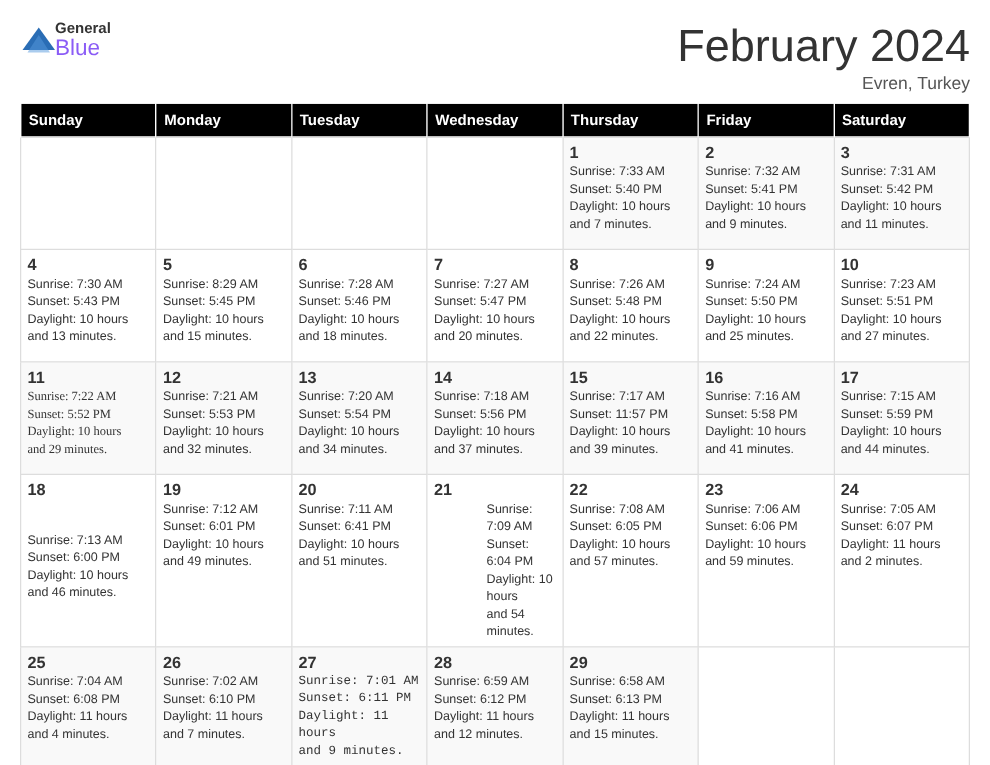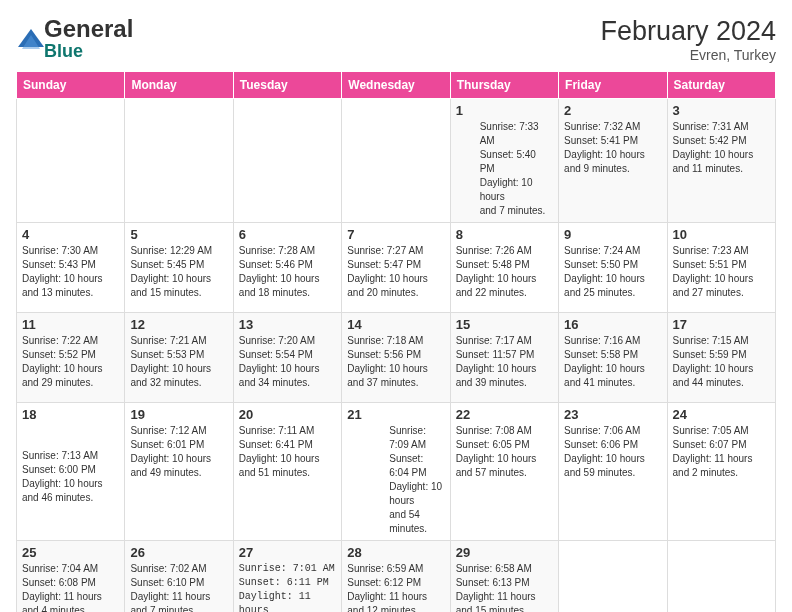--- a/index.html
+++ b/index.html
@@ -20,52 +20,52 @@
       display: flex;
       align-items: center;
       gap: 4px;
     }
     .logo-text {
       display: flex;
       flex-direction: column;
       line-height: 1.1;
     }
     .logo-general {
-      font-size: 24px;
+      font-size: 12px;
       font-weight: bold;
       color: #333;
     }
     .logo-blue {
       font-size: 18px;
-      font-weight: bold;
-      color: #0f766e;
+      font-weight: normal;
+      color: #8b5cf6;
     }
     .logo-icon {
       width: 24px;
       height: 24px;
     }
     .title-area {
       text-align: right;
     }
     .month-title {
-      font-size: 27px;
+      font-size: 36px;
       font-weight: 300;
       color: #333;
     }
     .subtitle {
       font-size: 14px;
       color: #555;
     }
     table {
       width: 100%;
       border-collapse: collapse;
       table-layout: fixed;
     }
     thead th {
-      background-color: #ec4899;
+      background-color: #000000;
       color: white;
       text-align: left;
       padding: 6px 6px;
       font-size: 12px;
       font-weight: bold;
       border: 1px solid #fff;
     }
     tbody td {
       vertical-align: top;
       padding: 4px 5px;
@@ -132,21 +132,21 @@
       </tr>
   </thead>
   <tbody id="calendar-body">
   <tr>
         <td class="empty-cell"></td>
         <td class="empty-cell"></td>
         <td class="empty-cell"></td>
         <td class="empty-cell"></td>
         <td>
           <span class="day-number">1</span>
-          <div class="day-info" style="white-space: pre-line; margin-left: 24px;">Sunrise: 7:33 AM
+          <div class="day-info" style="white-space: pre-line;">Sunrise: 7:33 AM
 Sunset: 5:40 PM
 Daylight: 10 hours
 and 7 minutes.</div>
         </td>
         <td>
           <span class="day-number">2</span>
           <div class="day-info" style="white-space: pre-line;">Sunrise: 7:32 AM
 Sunset: 5:41 PM
 Daylight: 10 hours
 and 9 minutes.</div>
@@ -162,21 +162,21 @@
       <tr>
         <td>
           <span class="day-number">4</span>
           <div class="day-info" style="white-space: pre-line;">Sunrise: 7:30 AM
 Sunset: 5:43 PM
 Daylight: 10 hours
 and 13 minutes.</div>
         </td>
         <td>
           <span class="day-number">5</span>
-          <div class="day-info" style="white-space: pre-line;">Sunrise: 12:29 AM
+          <div class="day-info" style="white-space: pre-line;">Sunrise: 8:29 AM
 Sunset: 5:45 PM
 Daylight: 10 hours
 and 15 minutes.</div>
         </td>
         <td>
           <span class="day-number">6</span>
           <div class="day-info" style="white-space: pre-line;">Sunrise: 7:28 AM
 Sunset: 5:46 PM
 Daylight: 10 hours
 and 18 minutes.</div>
@@ -206,21 +206,21 @@
           <span class="day-number">10</span>
           <div class="day-info" style="white-space: pre-line;">Sunrise: 7:23 AM
 Sunset: 5:51 PM
 Daylight: 10 hours
 and 27 minutes.</div>
         </td>
       </tr>
       <tr>
         <td>
           <span class="day-number">11</span>
-          <div class="day-info" style="white-space: pre-line;">Sunrise: 7:22 AM
+          <div class="day-info" style="white-space: pre-line; font-family: Liberation Serif, serif;">Sunrise: 7:22 AM
 Sunset: 5:52 PM
 Daylight: 10 hours
 and 29 minutes.</div>
         </td>
         <td>
           <span class="day-number">12</span>
           <div class="day-info" style="white-space: pre-line;">Sunrise: 7:21 AM
 Sunset: 5:53 PM
 Daylight: 10 hours
 and 32 minutes.</div>

